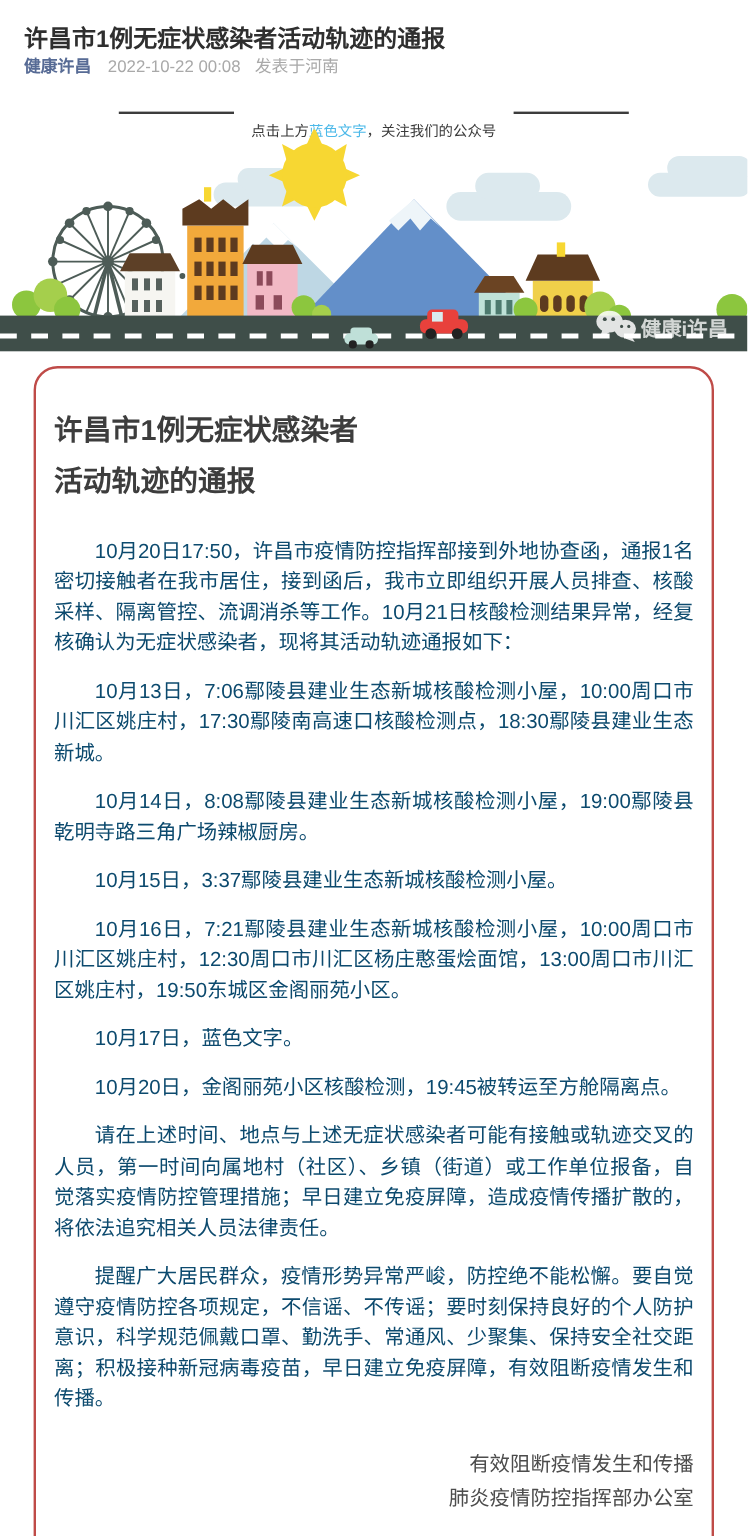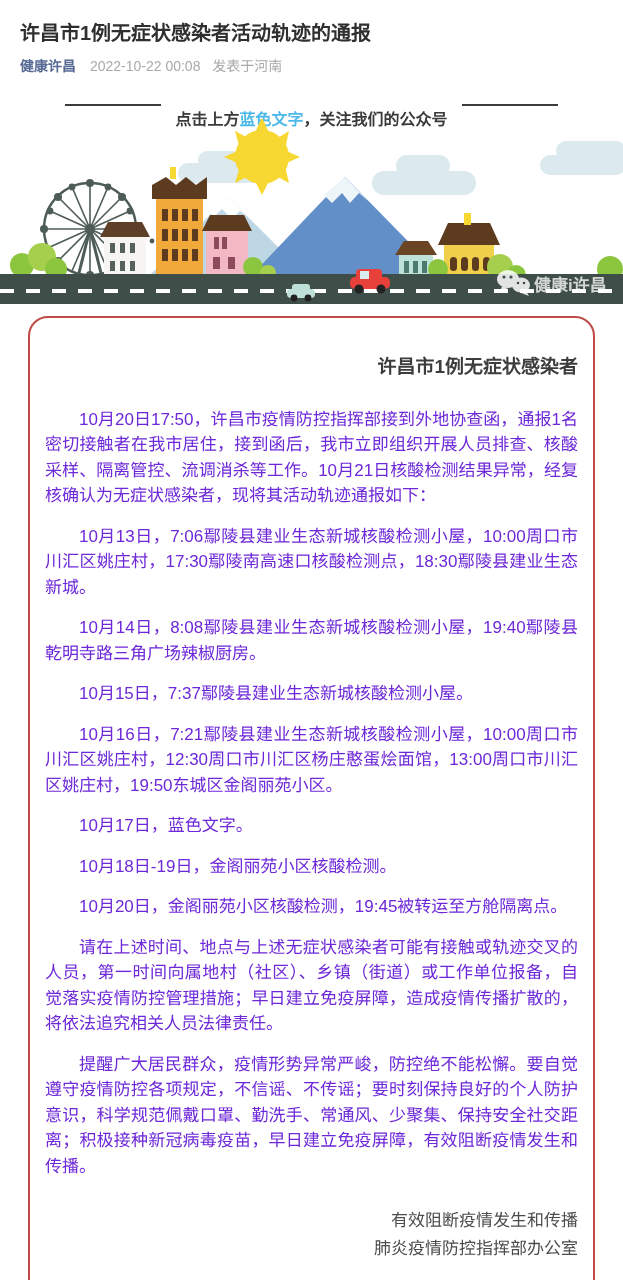--- a/index.html
+++ b/index.html
@@ -8,47 +8,47 @@
     font-family:"Liberation Sans","DejaVu Sans",sans-serif;
     color:#4c4c4c;
     -webkit-font-smoothing:antialiased;
   }
   
   .article-header{padding:20px 20px 0 20px;}
   .article-title{
     font-size:20px;font-weight:bold;color:#2f2f2f;
     line-height:1.3;margin:0;
   }
-  .article-meta{margin-top:11px;font-size:14px;line-height:1.4;}
+  .article-meta{font-size:14px;line-height:1.4;}
   .account-name{color:#576b95;font-weight:bold;text-decoration:none;margin-right:10px;cursor:pointer;}
   .meta-gray{color:#a9a9a9;margin-right:8px;}
   
   .banner{margin-top:16px;}
   .banner-header{
     display:flex;align-items:center;justify-content:center;
     gap:14px;height:24px;
   }
   .banner-rule{width:96px;height:2px;background:#3c3c3c;}
-  .banner-slogan{font-size:16px;font-weight:bold;color:#3a3a3a;white-space:nowrap;margin-top:27px;}
+  .banner-slogan{font-size:12px;font-weight:normal;color:#3a3a3a;white-space:nowrap;margin-top:27px;}
   .banner-slogan .hl{color:#4cb9e9;}
   .banner-art{display:block;margin-top:2px;}
   
   .notice-box{
     width:533px;
     margin:12px auto 0 auto;
     border:2px solid #bf4b48;
     border-radius:20px;
     padding:26px 15px 36px 15px;
     box-sizing:content-box;
   }
   .notice-title{
-    text-align:right;font-size:19px;font-weight:bold;color:#3d3d3d;
+    text-align:left;font-size:24px;font-weight:bold;color:#3d3d3d;
     line-height:1.75;margin:6px 0 0 0;
   }
-  .notice-body{margin-top:24px;font-size:17px;color:#6d28d9;}
+  .notice-body{margin-top:24px;font-size:17px;color:#0c4a6e;}
   .notice-body p{
     margin:15px 0;line-height:1.5;
     text-indent:2em;text-align:justify;
   }
   .signature{
     margin-top:28px;text-align:right;font-size:17px;color:#4c4c4c;line-height:1.65;
   }
   .signature div{margin:0;}
 </style>
 </head>
@@ -247,29 +247,29 @@
           <circle cx="524" cy="164" r="1.3" fill="#3f4e49"></circle>
       </g>
       <text x="534" y="172" font-size="17" font-weight="bold" fill="#ffffff" opacity="0.9">健康i许昌</text>
     </g>
   </svg>
 </div>
 
 <div class="notice-box">
   <div class="notice-title">
     <div>许昌市1例无症状感染者</div>
+    <div>活动轨迹的通报</div>
   </div>
   <div class="notice-body">
       <p>10月20日17:50，许昌市疫情防控指挥部接到外地协查函，通报1名密切接触者在我市居住，接到函后，我市立即组织开展人员排查、核酸采样、隔离管控、流调消杀等工作。10月21日核酸检测结果异常，经复核确认为无症状感染者，现将其活动轨迹通报如下：</p>
       <p>10月13日，7:06鄢陵县建业生态新城核酸检测小屋，10:00周口市川汇区姚庄村，17:30鄢陵南高速口核酸检测点，18:30鄢陵县建业生态新城。</p>
-      <p>10月14日，8:08鄢陵县建业生态新城核酸检测小屋，19:40鄢陵县乾明寺路三角广场辣椒厨房。</p>
-      <p>10月15日，7:37鄢陵县建业生态新城核酸检测小屋。</p>
+      <p>10月14日，8:08鄢陵县建业生态新城核酸检测小屋，19:00鄢陵县乾明寺路三角广场辣椒厨房。</p>
+      <p>10月15日，3:37鄢陵县建业生态新城核酸检测小屋。</p>
       <p>10月16日，7:21鄢陵县建业生态新城核酸检测小屋，10:00周口市川汇区姚庄村，12:30周口市川汇区杨庄憨蛋烩面馆，13:00周口市川汇区姚庄村，19:50东城区金阁丽苑小区。</p>
       <p>10月17日，蓝色文字。</p>
-      <p>10月18日-19日，金阁丽苑小区核酸检测。</p>
       <p>10月20日，金阁丽苑小区核酸检测，19:45被转运至方舱隔离点。</p>
       <p>请在上述时间、地点与上述无症状感染者可能有接触或轨迹交叉的人员，第一时间向属地村（社区）、乡镇（街道）或工作单位报备，自觉落实疫情防控管理措施；早日建立免疫屏障，造成疫情传播扩散的，将依法追究相关人员法律责任。</p>
       <p>提醒广大居民群众，疫情形势异常严峻，防控绝不能松懈。要自觉遵守疫情防控各项规定，不信谣、不传谣；要时刻保持良好的个人防护意识，科学规范佩戴口罩、勤洗手、常通风、少聚集、保持安全社交距离；积极接种新冠病毒疫苗，早日建立免疫屏障，有效阻断疫情发生和传播。</p>
     </div>
   <div class="signature">
     <div>有效阻断疫情发生和传播</div>
     <div>肺炎疫情防控指挥部办公室</div>
 
   </div>
 </div>

